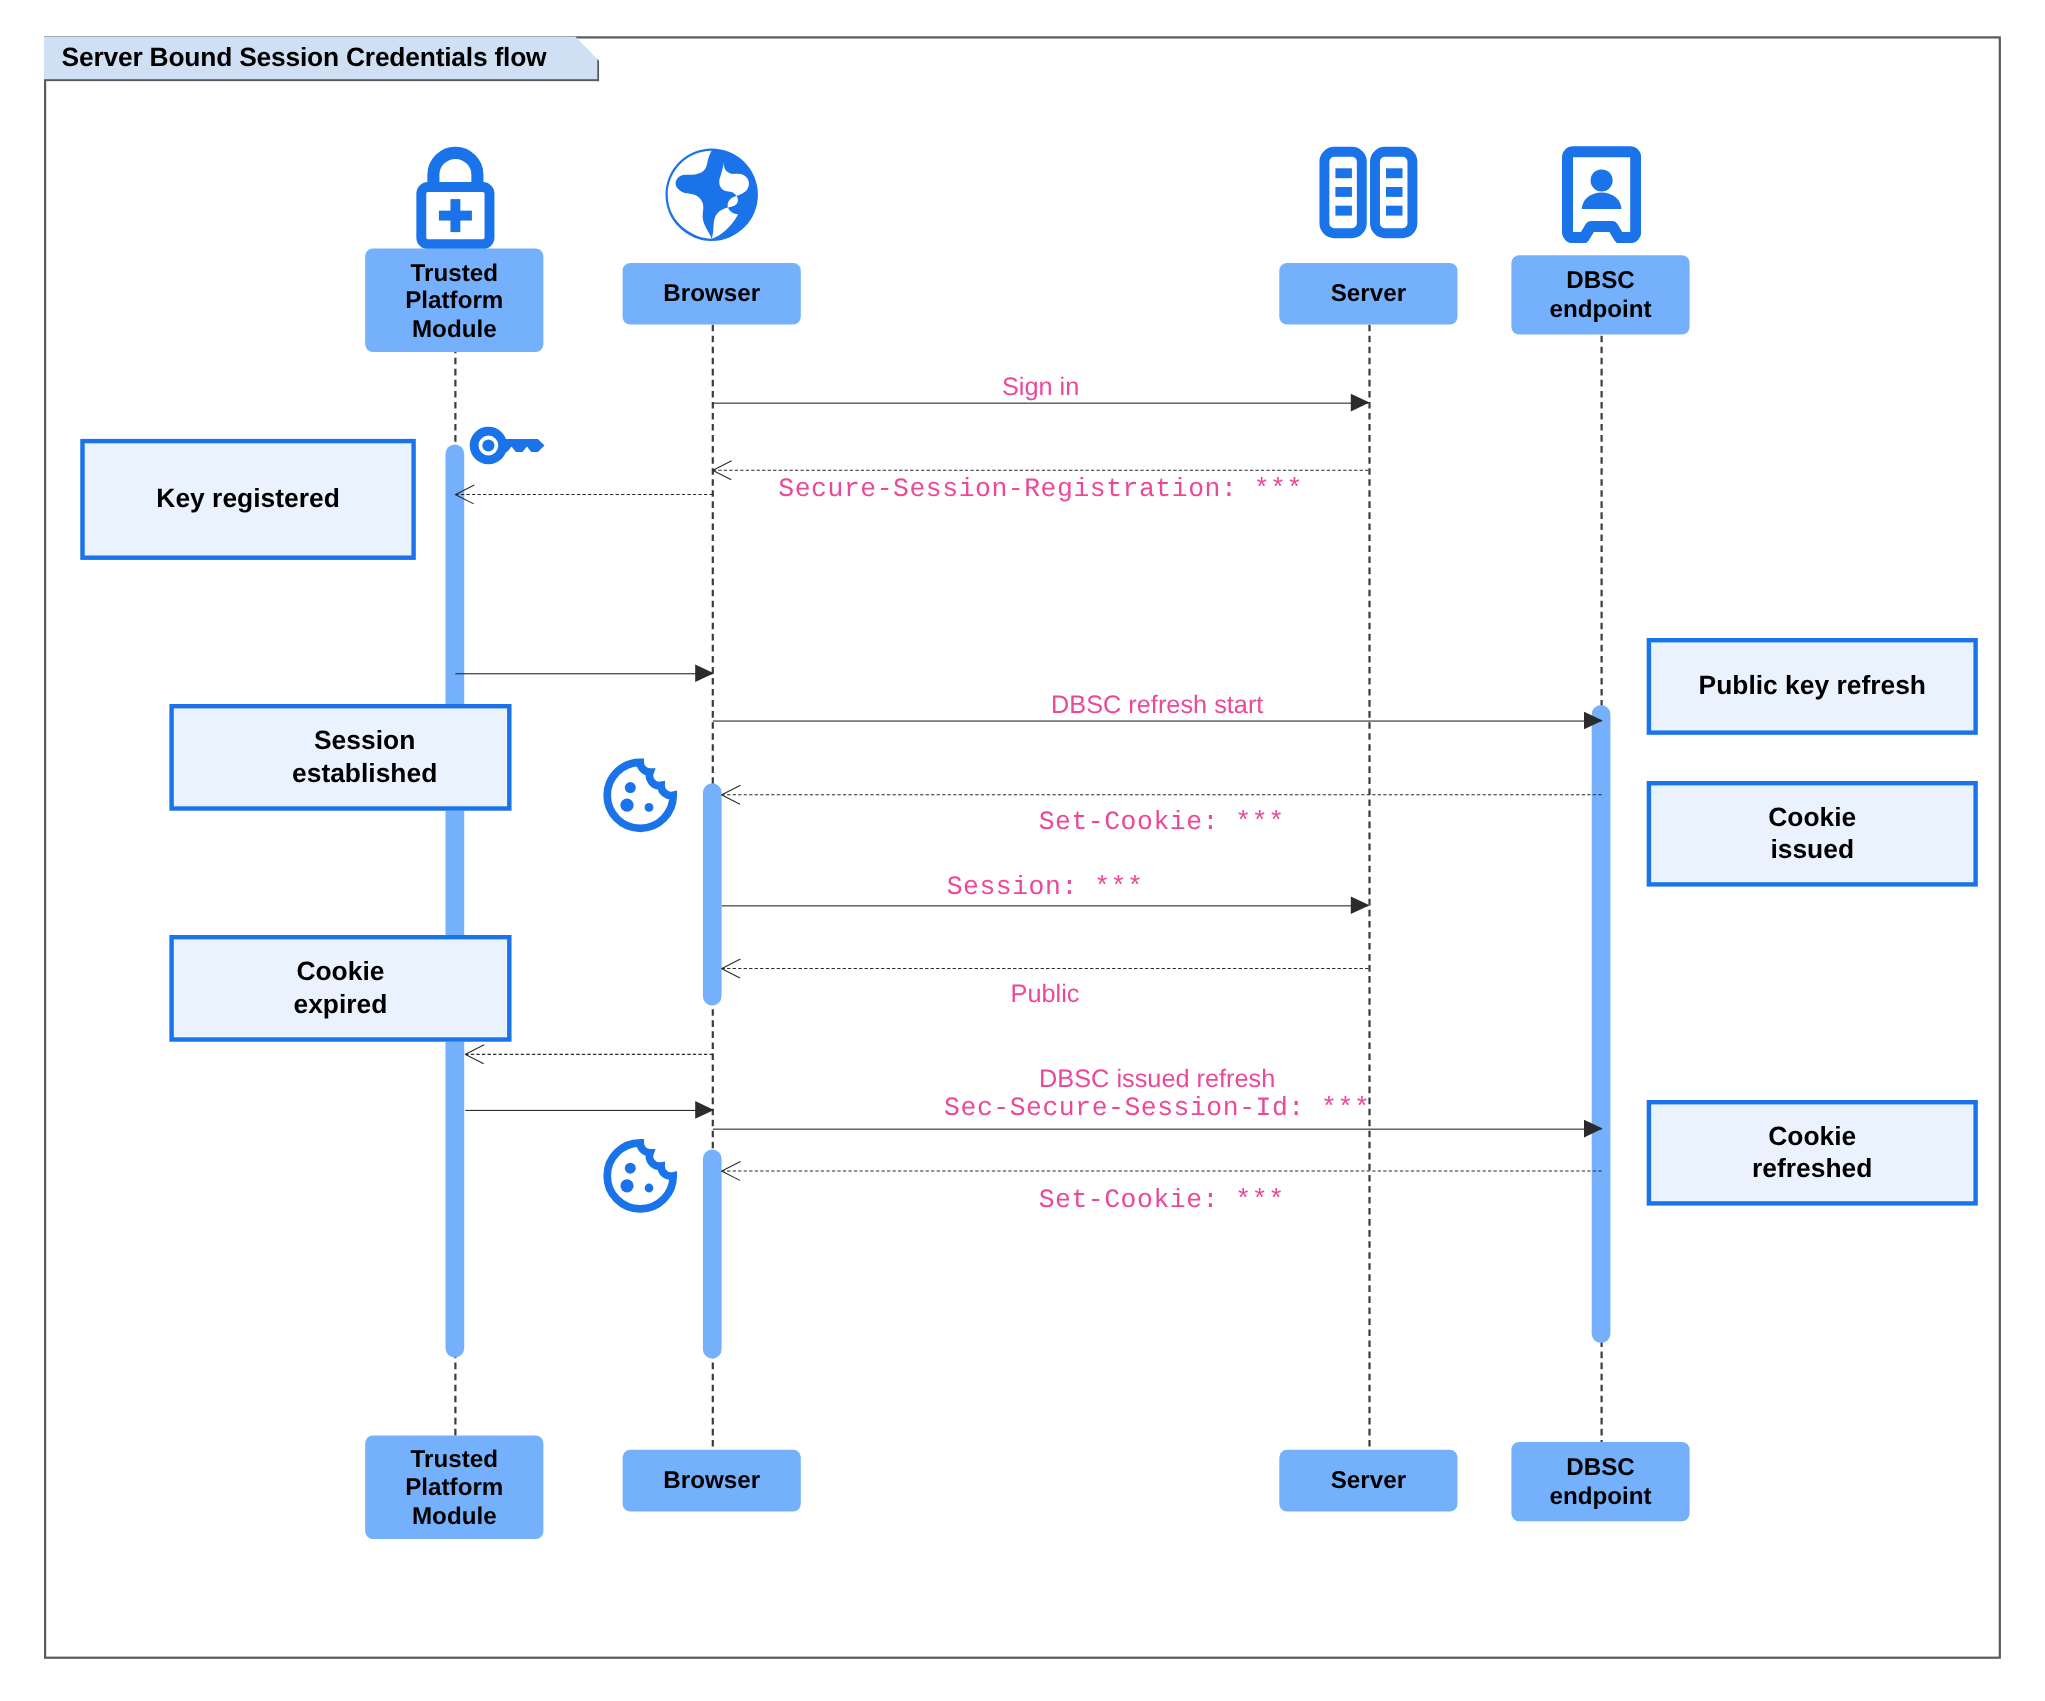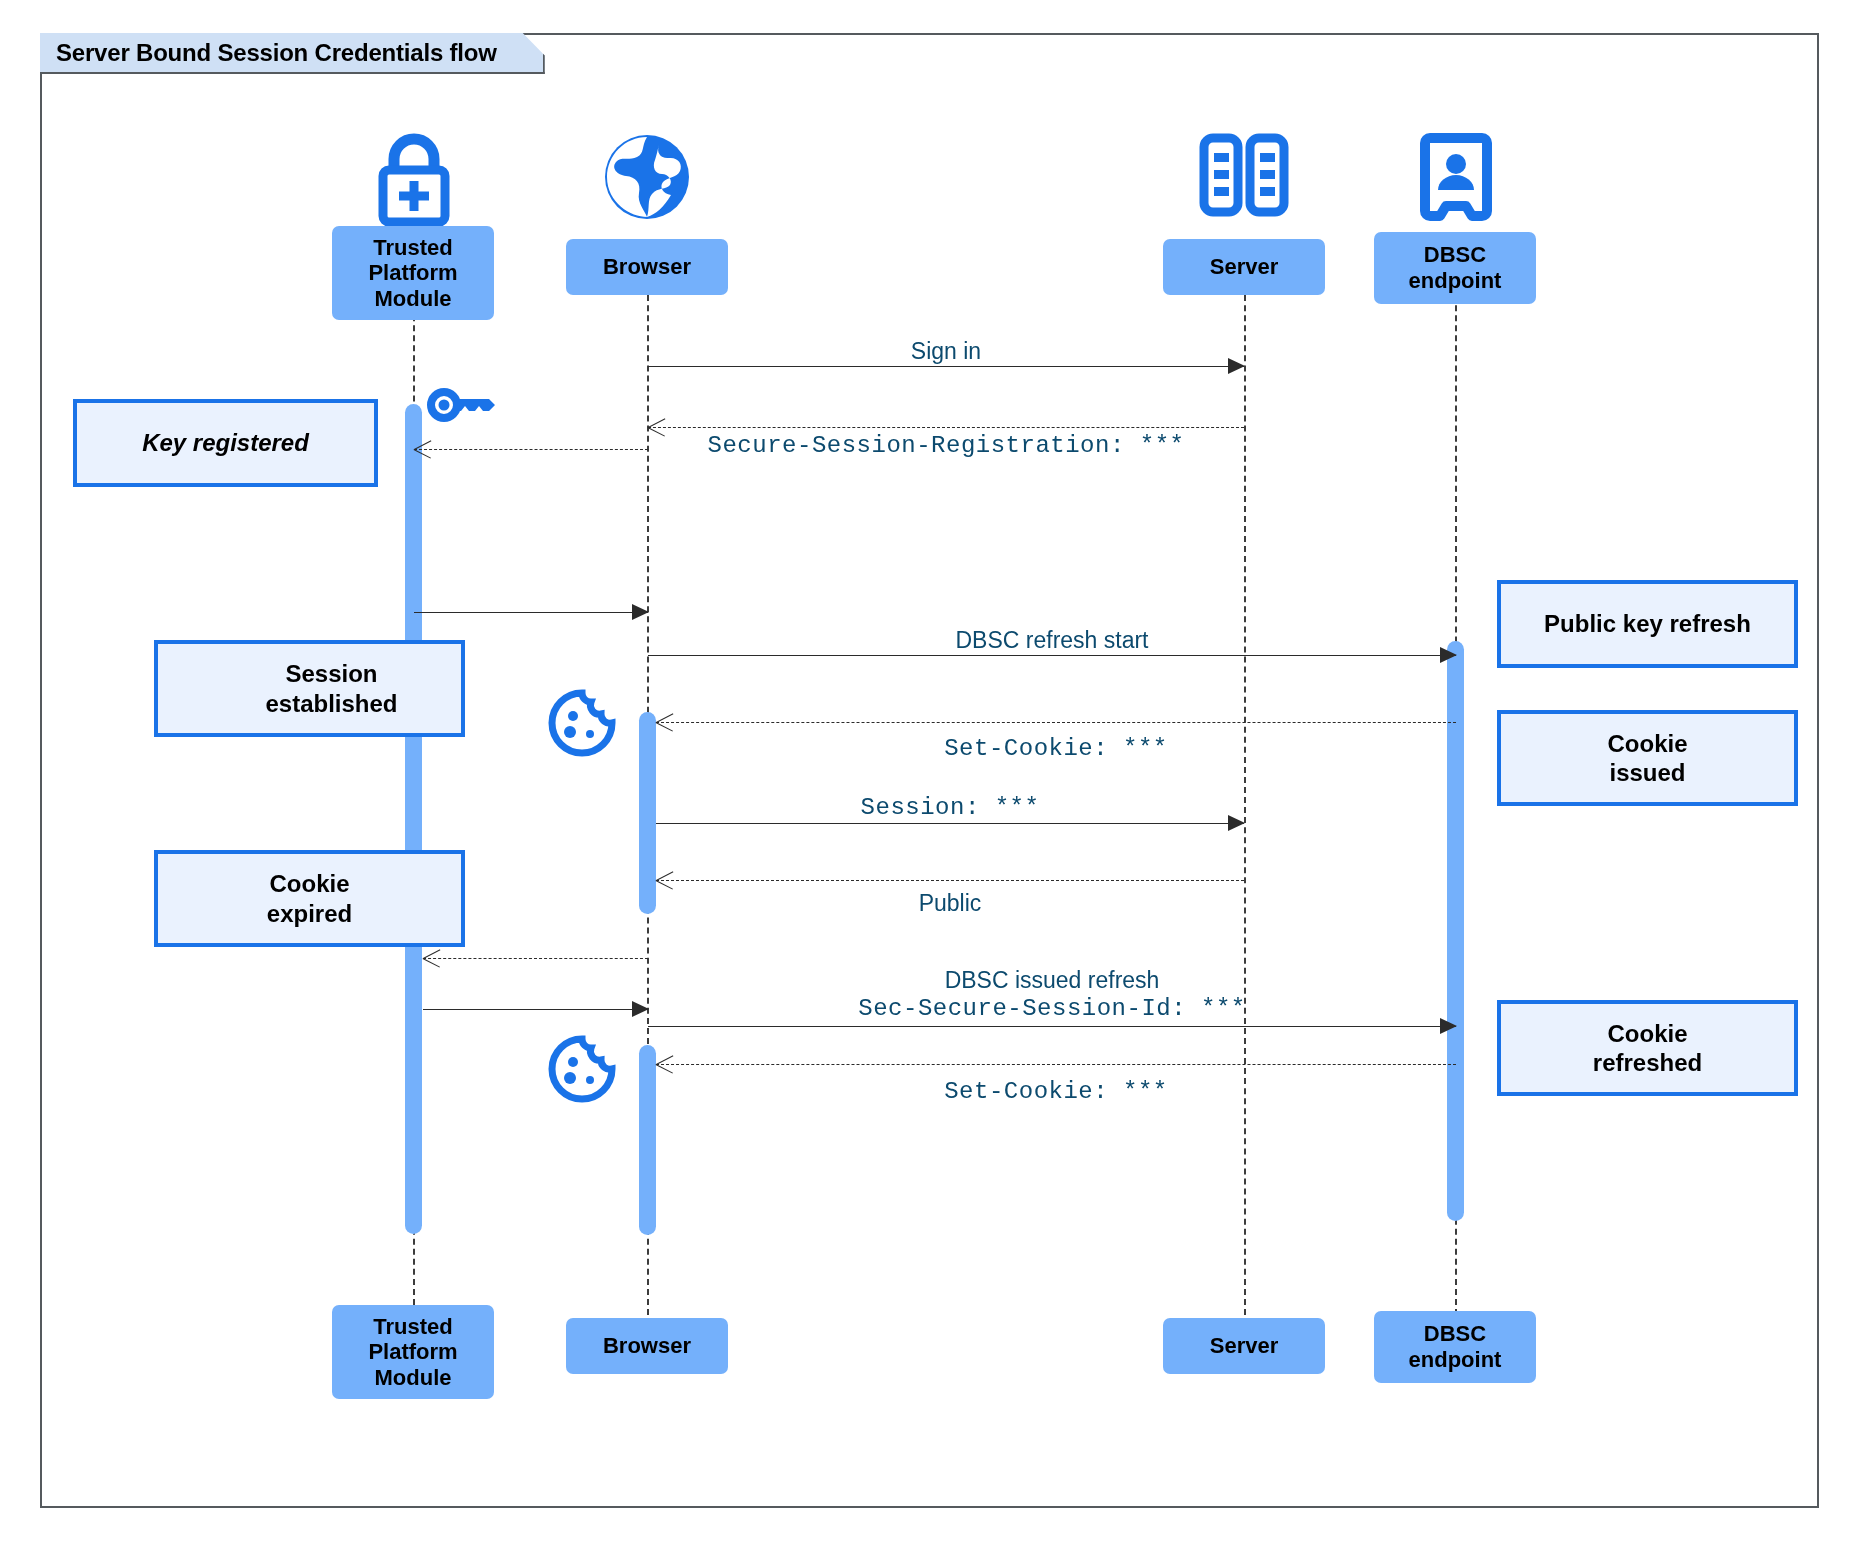--- a/index.html
+++ b/index.html
@@ -67,21 +67,21 @@
     background:none;
   }
   .msg.left.dashed .head:before,.msg.left.dashed .head:after{
     content:"";position:absolute;left:0;top:9px;width:19px;height:0;
     border-top:1.8px solid #2b2b2b;transform-origin:0 0;
   }
   .msg.left.dashed .head:before{transform:rotate(-27deg);}
   .msg.left.dashed .head:after{transform:rotate(27deg);}
 
   .msglabel{
-    position:absolute;text-align:center;color:#0c4a6e;
+    position:absolute;text-align:center;color:#ec4899;
     font-size:23px;white-space:pre;
   }
   .mono{font-family:"Liberation Mono", monospace;font-size:24px;letter-spacing:0.5px;}
   .sans{font-family:"Liberation Sans", sans-serif;font-size:23px;}
 
   
   .icon{position:absolute;}
 </style>
 </head>
 <body>
@@ -252,21 +252,21 @@
   </div>
   <div class="msglabel sans" style="left:648px;top:967px;width:808px;">DBSC issued refresh</div>
   <div class="msglabel mono" style="left:648px;top:995px;width:808px;">Sec-Secure-Session-Id: ***</div>
 
   <div class="msg left dashed" style="left:656px;top:1064px;width:800px;">
     <div class="line"></div>
       <div class="head"></div>
   </div>
   <div class="msglabel mono" style="left:656px;top:1078px;width:800px;">Set-Cookie: ***</div>
 
-  <div class="note" style="left:73px;top:399px;width:305px;height:88px;font-style:italic;">
+  <div class="note" style="left:73px;top:399px;width:305px;height:110px;">
     <span>Key registered</span>
   </div>
 
   <div class="note" style="left:154px;top:640px;width:311px;height:97px;">
     <span style="white-space:pre-line;margin-left:44px;">Session
 established</span>
   </div>
 
   <div class="note" style="left:154px;top:850px;width:311px;height:97px;">
     <span style="white-space:pre-line;">Cookie

